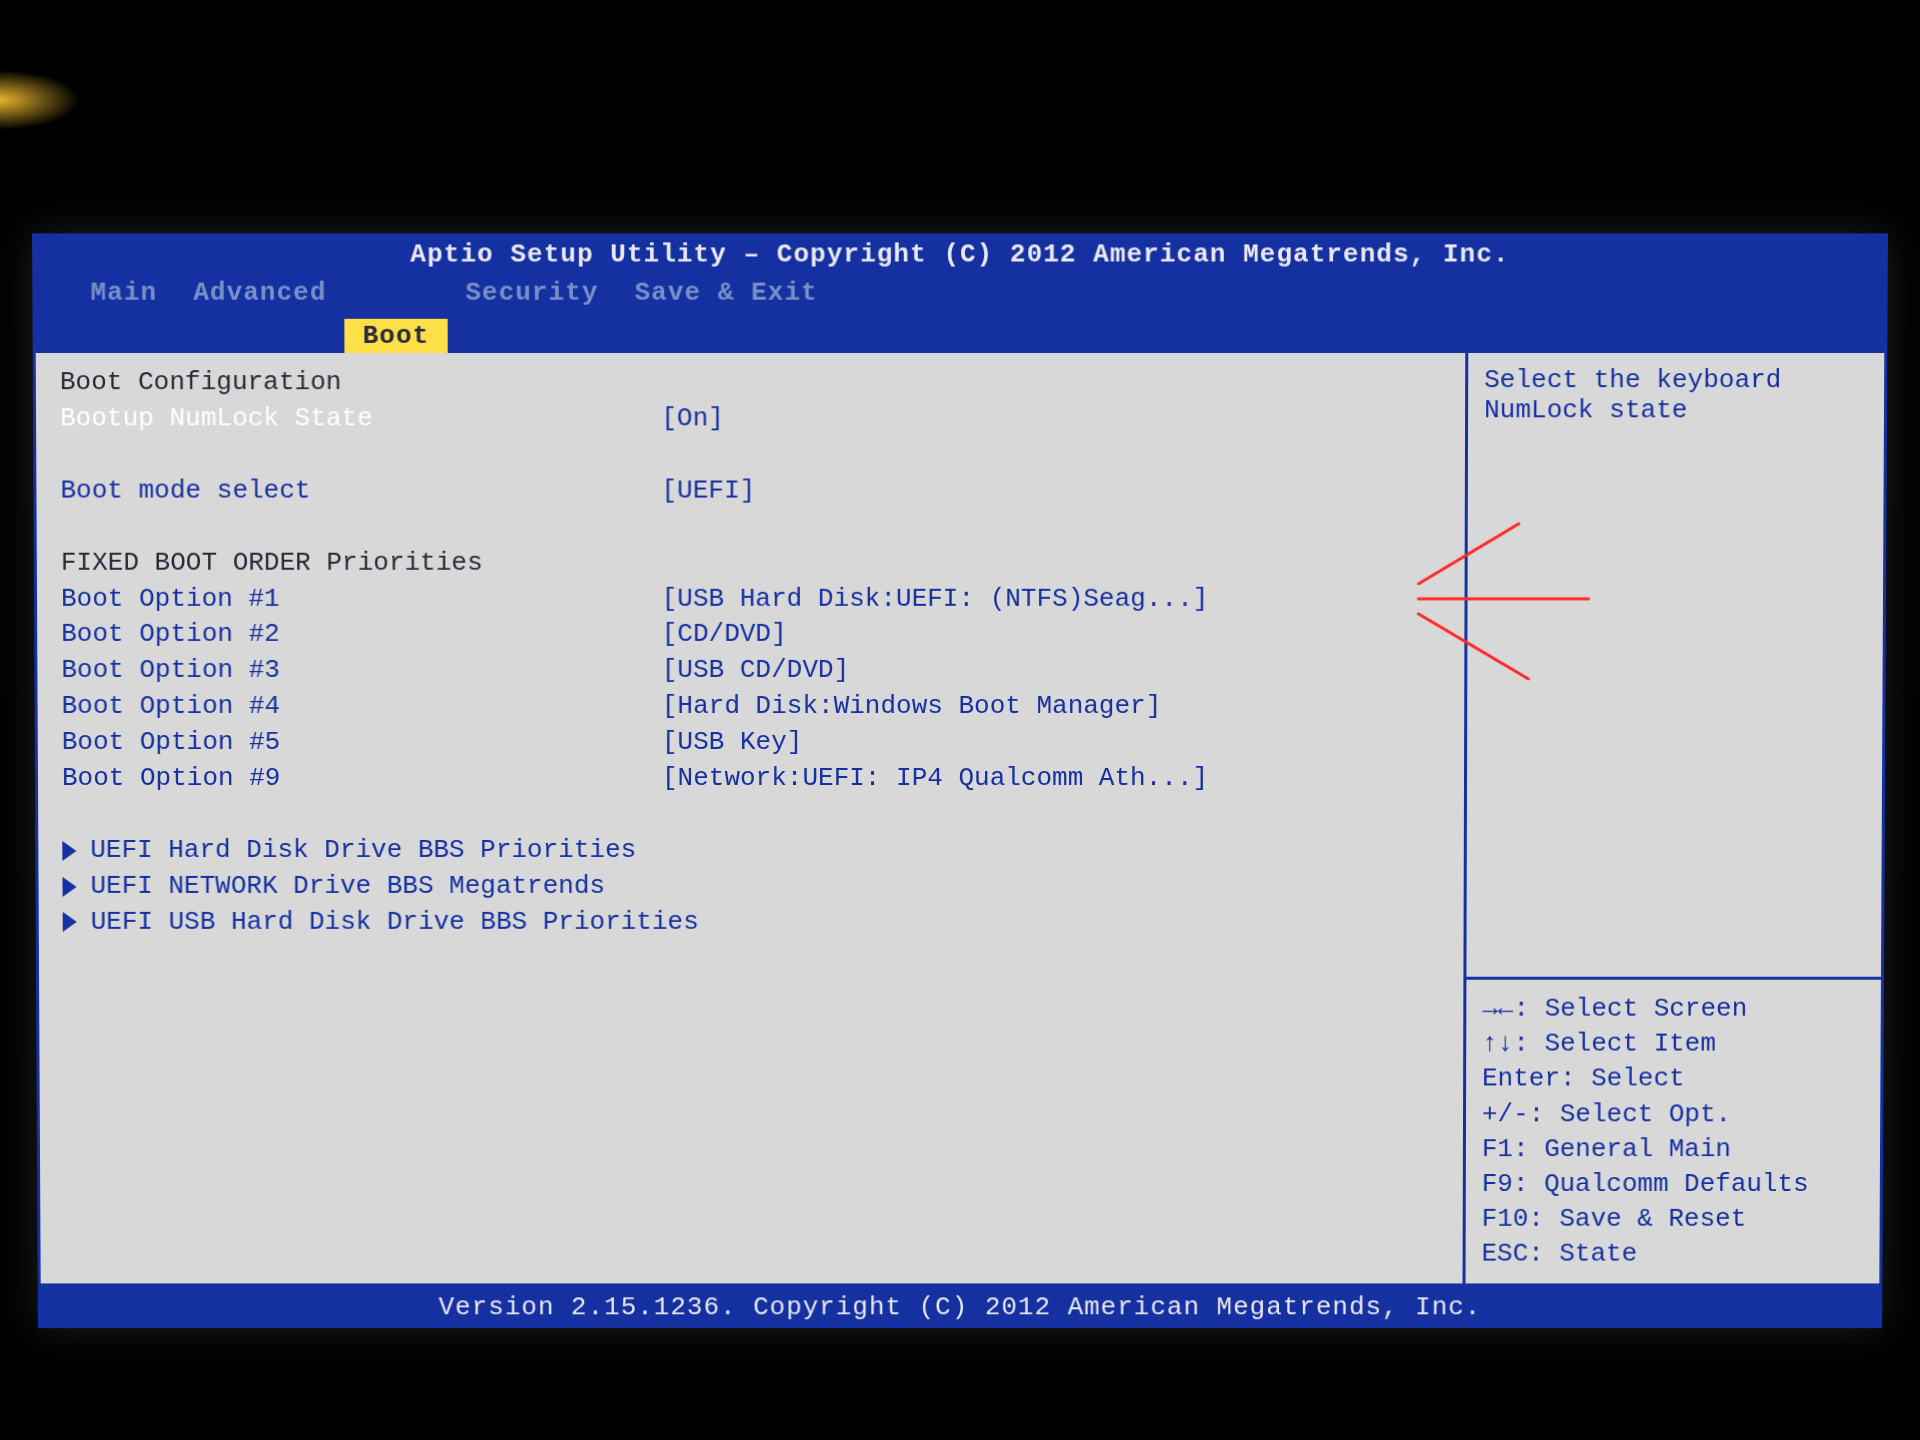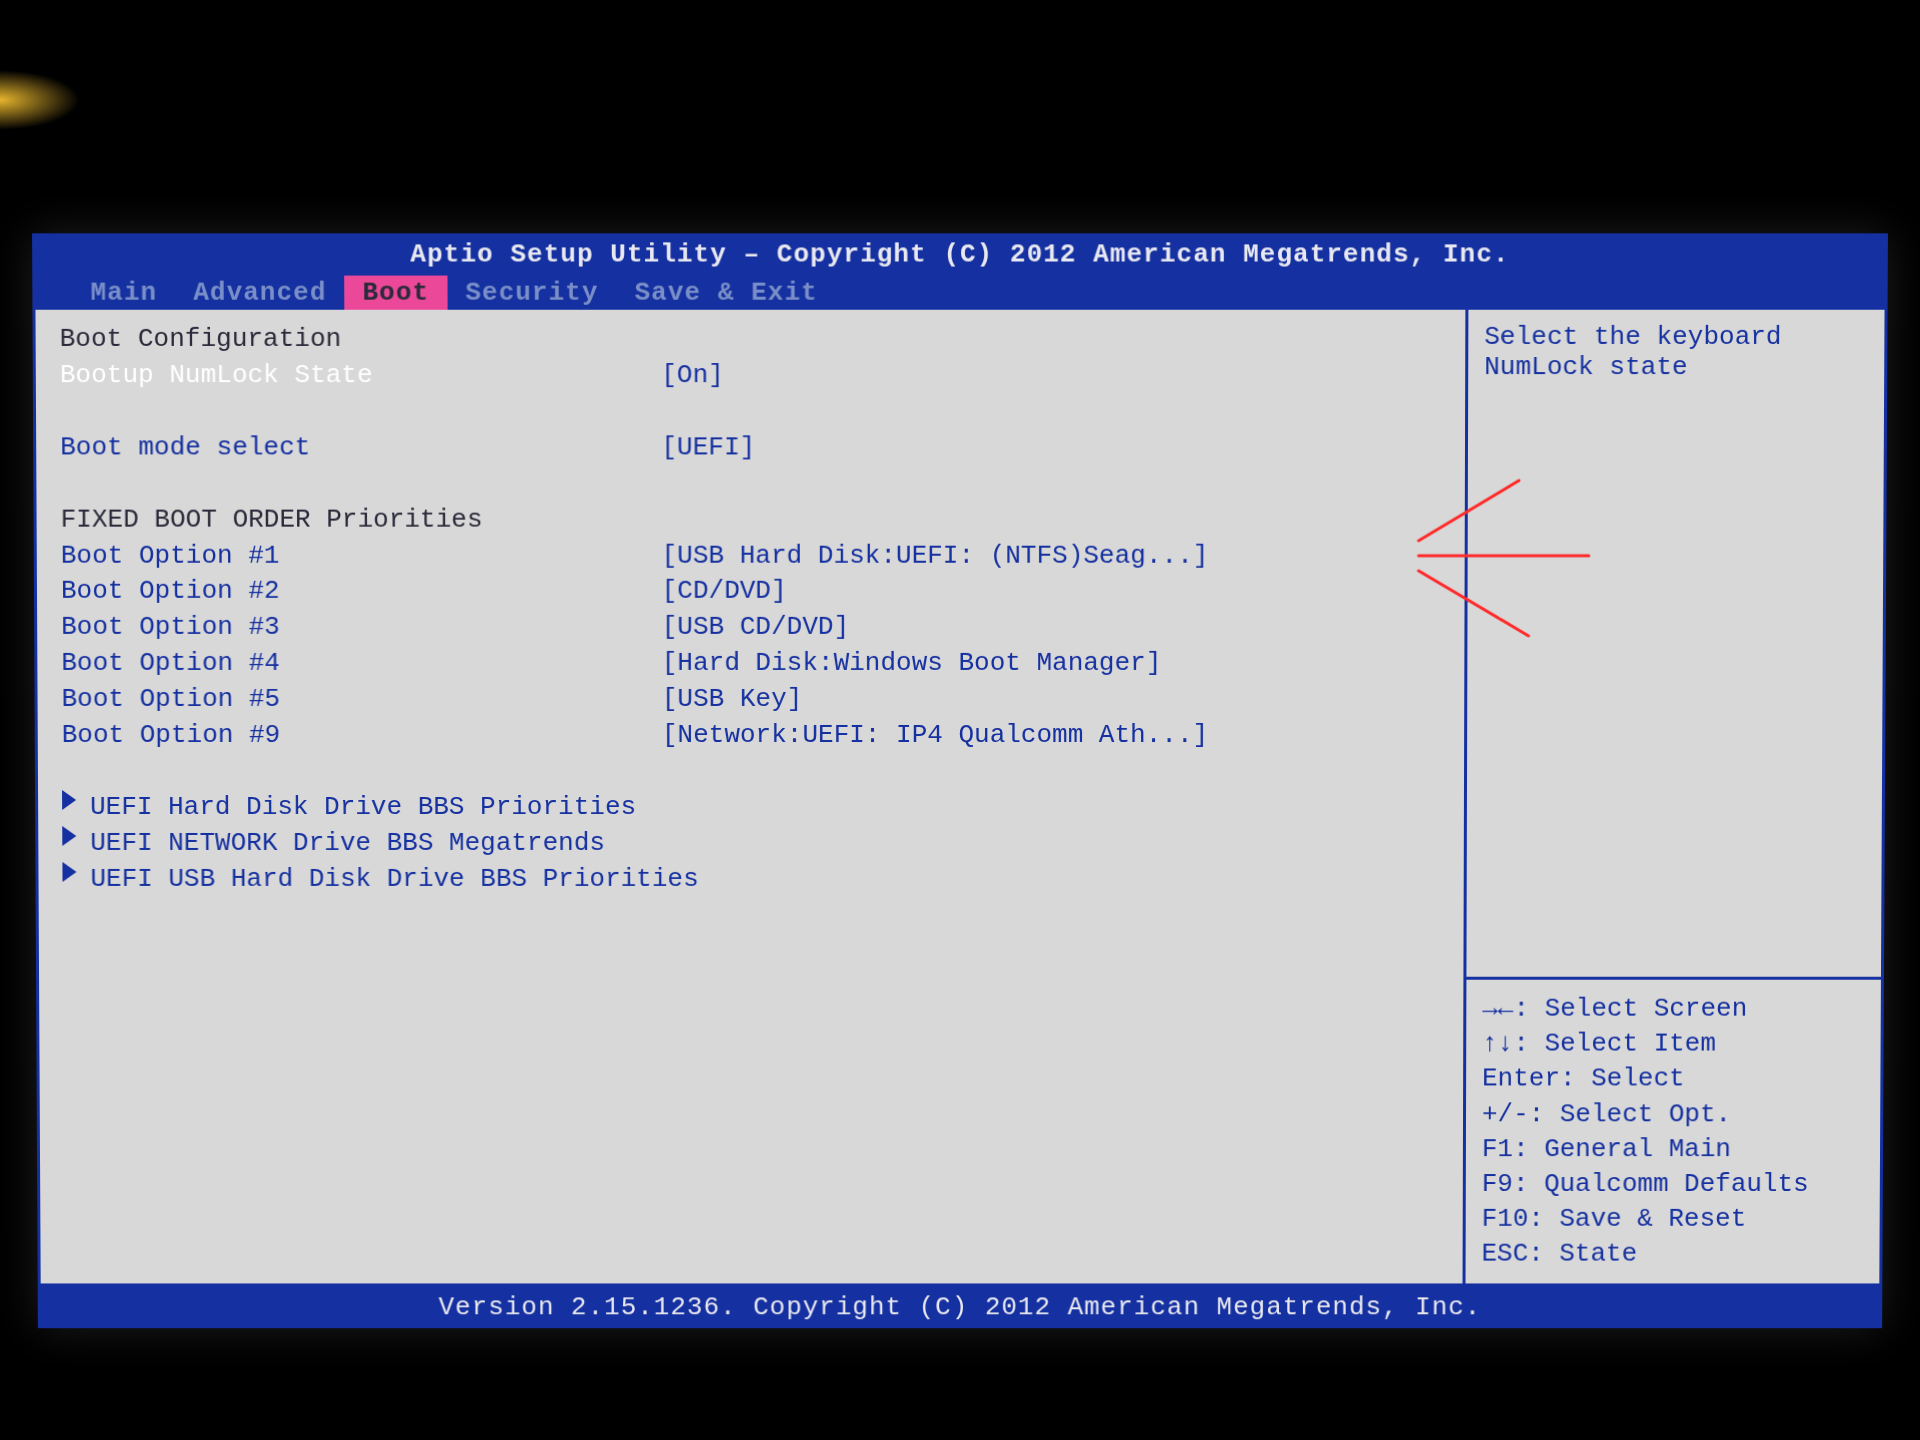--- a/index.html
+++ b/index.html
@@ -49,22 +49,23 @@
     display: flex;
     padding-left: 40px;
     color: #7a8fc8;
   }
   .tab {
     padding: 2px 18px;
     letter-spacing: 1px;
     font-weight: bold;
   }
   .tab.active {
-    background: #ec4899;
+    background: #fde047;
     color: #2a2a3a;
+    margin-top: 43px;
   }
   .content-area {
     flex: 1;
     display: flex;
     border: 3px solid #1530a0;
     border-top: none;
     position: relative;
   }
   .main-panel {
     flex: 1;
@@ -101,20 +102,21 @@
     color: #fff;
   }
   .section {
     color: #2a2a3a;
   }
   .blank {
     height: 36px;
   }
   .submenu {
     display: flex;
+    align-items: center;
     line-height: 1.38;
   }
   .tri {
     width: 0;
     height: 0;
     border-top: 10px solid transparent;
     border-bottom: 10px solid transparent;
     border-left: 14px solid #1530a0;
     margin-right: 14px;
   }

